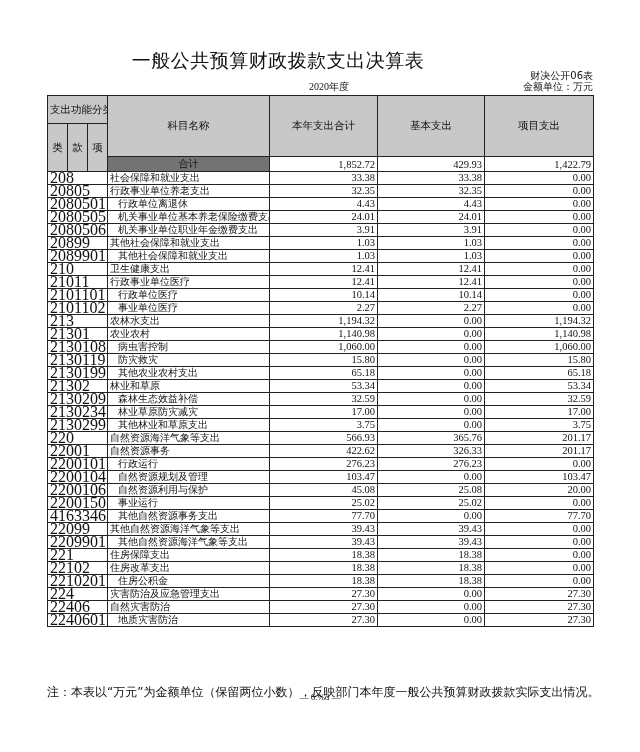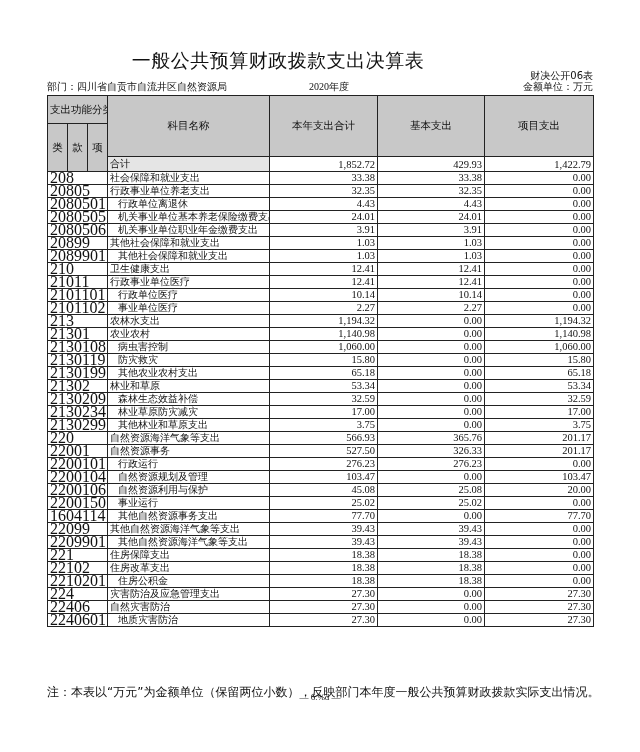--- a/index.html
+++ b/index.html
@@ -12,37 +12,36 @@
   .meta-row .dept { position:absolute; left:0; top:0; }
   .meta-row .year { position:absolute; left:262px; top:0; font-family:"Liberation Serif", serif; }
   .meta-row .unit { position:absolute; right:0; top:0;margin-left:40px; }
   table.grid { position:absolute; top:95px; left:47px; width:546px;
                border-collapse:collapse; table-layout:fixed; font-size:10px; }
   table.grid td, table.grid th { border:1px solid #222; padding:0 2px; overflow:hidden; white-space:nowrap; }
   table.grid th { background:#c8c8c8; font-weight:normal; }
   .hdr-group { height:28px; font-size:10.5px; }
   .hdr-sub { height:33px; font-size:10.5px; }
   .total-row td { height:11px; font-weight:normal; font-family:"Liberation Serif", serif; }
-  .total-row td.total-label { background:#e5e5e5; text-align:left; font-family:Liberation Serif, serif; font-weight:normal; }
+  .total-row td.total-label { background:#737373; text-align:center; font-family:Liberation Serif, serif; font-weight:normal; }
   tr.data td { height:12px; line-height:12px; }
   td.code { font-family:"Liberation Serif", serif; font-size:16px; }
   td.name { font-size:10px; }
   td.name.lvl3 { padding-left:10px; }
   td.num { text-align:right; font-family:"Liberation Serif", serif; font-size:10.5px; }
   .note { position:absolute; top:684px; left:47px; font-size:12px; }
   .page-num { position:absolute; top:692px; left:0; width:640px; text-align:center;
               font-size:9px; font-family:"Liberation Serif", serif; }
 </style>
 </head>
 <body>
 
 <div class="title">一般公共预算财政拨款支出决算表</div>
 <div class="meta-right1">财决公开06表</div>
 <div class="meta-row">
-  <span class="dept">部门：四川省自贡市自流井区自然资源局</span>
   <span class="year">2020年度</span>
   <span class="unit">金额单位：万元</span>
 </div>
 
 <table class="grid">
   <colgroup>
     <col style="width:20px">
       <col style="width:20px">
       <col style="width:20px">
     <col style="width:162px">
@@ -214,21 +213,21 @@
       <tr class="data">
         <td class="code" colspan="3">220</td>
         <td class="name">自然资源海洋气象等支出</td>
         <td class="num">566.93</td>
         <td class="num">365.76</td>
         <td class="num">201.17</td>
       </tr>
       <tr class="data">
         <td class="code" colspan="3">22001</td>
         <td class="name">自然资源事务</td>
-        <td class="num">527.50</td>
+        <td class="num">422.62</td>
         <td class="num">326.33</td>
         <td class="num">201.17</td>
       </tr>
       <tr class="data">
         <td class="code" colspan="3">2200101</td>
         <td class="name lvl3">行政运行</td>
         <td class="num">276.23</td>
         <td class="num">276.23</td>
         <td class="num">0.00</td>
       </tr>
@@ -247,21 +246,21 @@
         <td class="num">20.00</td>
       </tr>
       <tr class="data">
         <td class="code" colspan="3">2200150</td>
         <td class="name lvl3">事业运行</td>
         <td class="num">25.02</td>
         <td class="num">25.02</td>
         <td class="num">0.00</td>
       </tr>
       <tr class="data">
-        <td class="code" colspan="3">1604114</td>
+        <td class="code" colspan="3">4163346</td>
         <td class="name lvl3">其他自然资源事务支出</td>
         <td class="num">77.70</td>
         <td class="num">0.00</td>
         <td class="num">77.70</td>
       </tr>
       <tr class="data">
         <td class="code" colspan="3">22099</td>
         <td class="name">其他自然资源海洋气象等支出</td>
         <td class="num">39.43</td>
         <td class="num">39.43</td>

